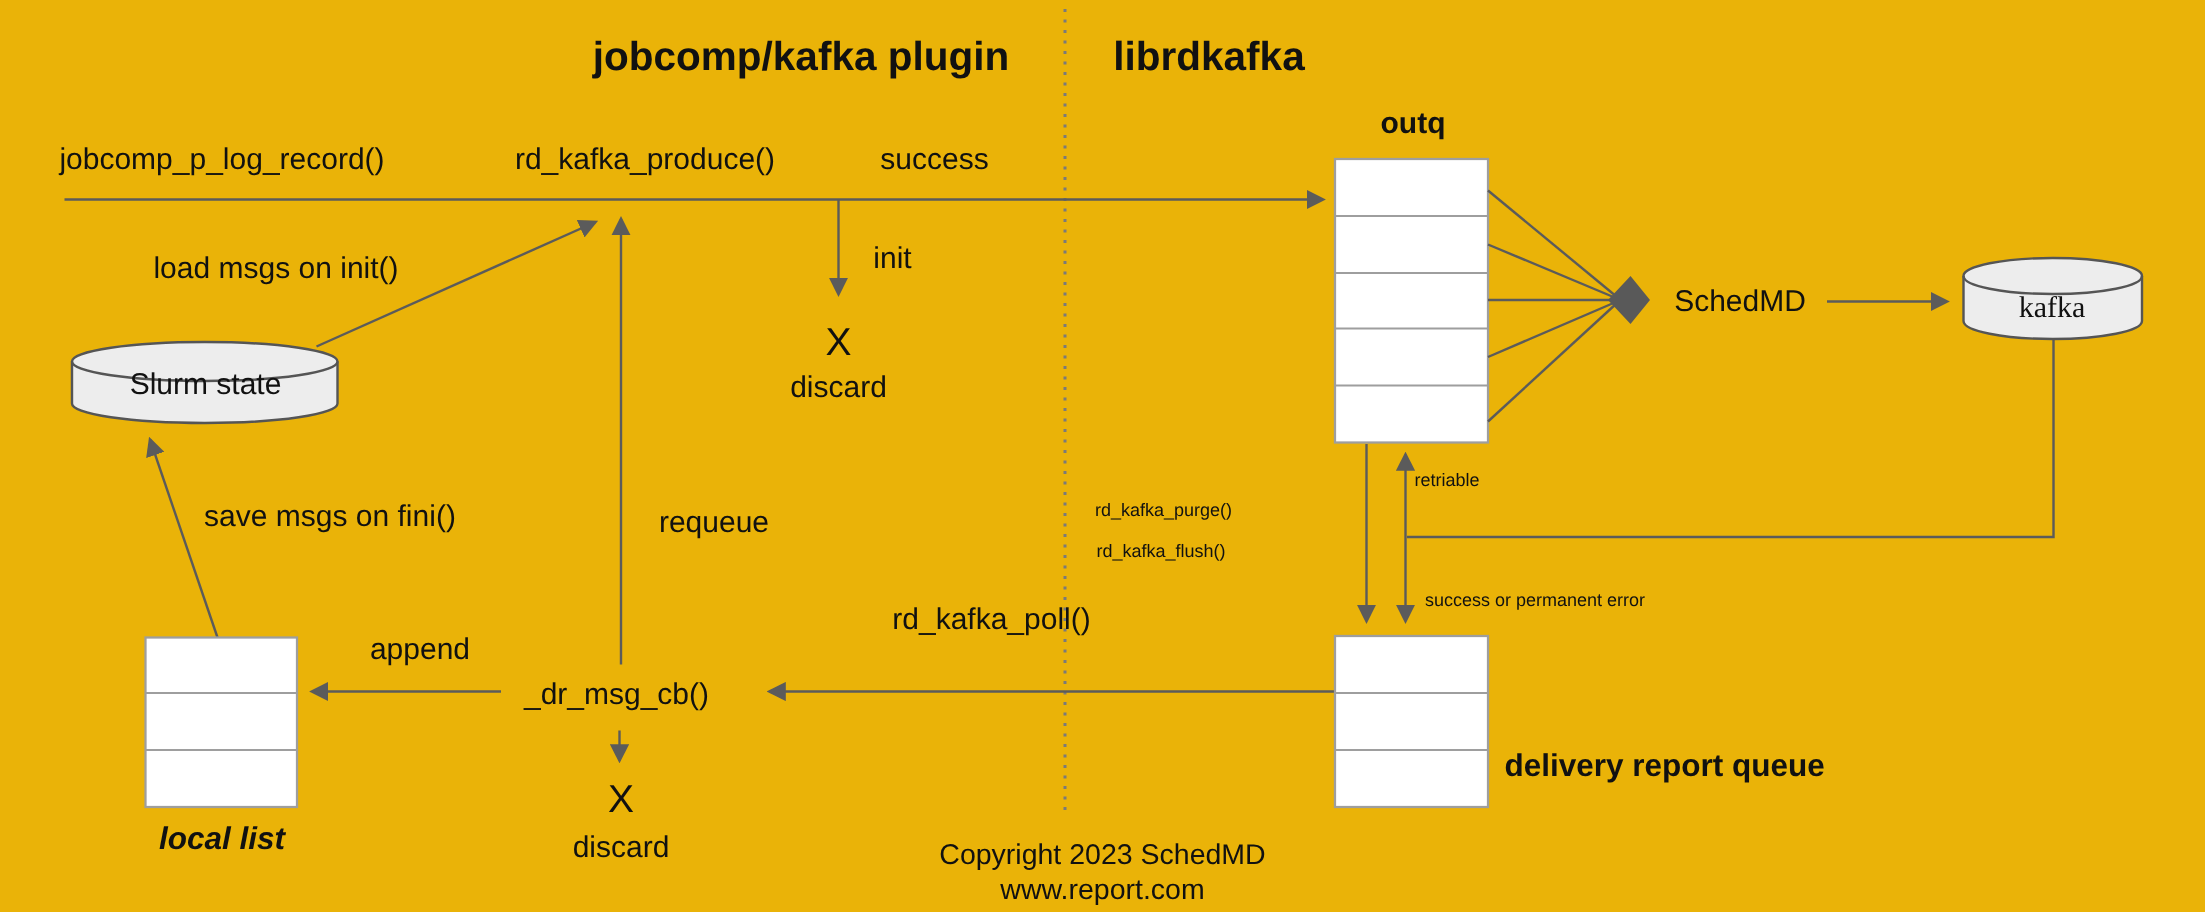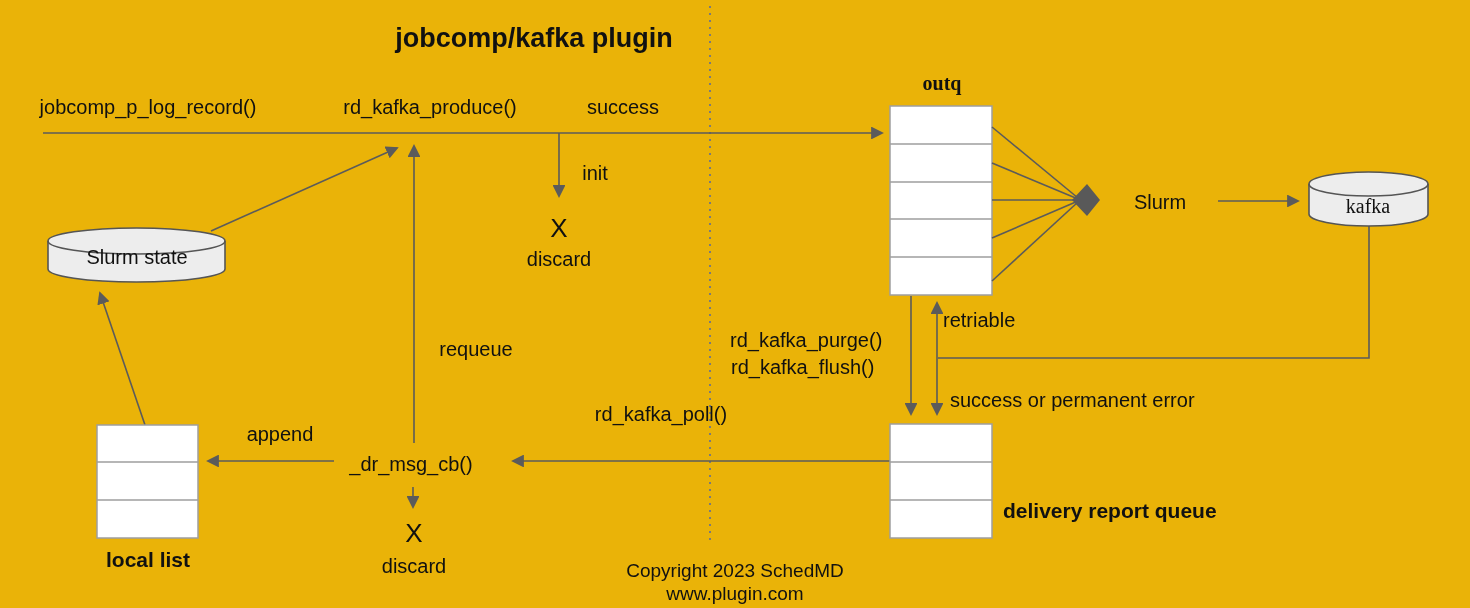--- a/index.html
+++ b/index.html
@@ -16,25 +16,25 @@
     position:absolute;
     transform:translate(-50%,-50%);
     white-space:nowrap;
     font-size:20px;
     color:#111;
   }
   .lbl-left{
     position:absolute;
     transform:translateY(-50%);
     white-space:nowrap;
-    font-size:20px;
+    font-size:12px;
     color:#111;
   }
   .title{font-size:27px;font-weight:bold;}
-  .bold{font-weight:bold;font-family:Liberation Serif, serif;}
+  .bold{font-weight:bold;}
   .bold21{font-weight:bold;font-size:21px;}
   .xmark{font-size:26px;}
   .footer{font-size:19px;}
 </style>
 </head>
 <body>
 
 <div id="canvas">
 
   <svg id="diagram-svg" width="1470" height="608" viewBox="0 0 1470 608">
@@ -106,41 +106,44 @@
     </g>
 
     <g>
       <rect x="97" y="425" width="101" height="113" fill="#ffffff" stroke="#9e9e9e" stroke-width="1.5"></rect>
       <line x1="97" y1="462" x2="198" y2="462" stroke="#9e9e9e" stroke-width="1.3"></line>
       <line x1="97" y1="500" x2="198" y2="500" stroke="#9e9e9e" stroke-width="1.3"></line>
     </g>
   </svg>
 
   <div class="lbl title" style="left:534px;top:38px;">jobcomp/kafka plugin</div>
+  <div class="lbl title" style="left:806px;top:38px;">librdkafka</div>
 
   <div class="lbl" style="left:148px;top:107px;">jobcomp_p_log_record()</div>
   <div class="lbl" style="left:430px;top:107px;">rd_kafka_produce()</div>
   <div class="lbl" style="left:623px;top:107px;">success</div>
+  <div class="lbl" style="left:184px;top:180px;">load msgs on init()</div>
   <div class="lbl" style="left:137px;top:257px;">Slurm state</div>
   <div class="lbl" style="left:595px;top:173px;">init</div>
   <div class="lbl xmark" style="left:559px;top:228px;">X</div>
   <div class="lbl" style="left:559px;top:259px;">discard</div>
+  <div class="lbl" style="left:220px;top:345px;">save msgs on fini()</div>
   <div class="lbl" style="left:476px;top:349px;">requeue</div>
   <div class="lbl" style="left:280px;top:434px;">append</div>
   <div class="lbl" style="left:411px;top:464px;">_dr_msg_cb()</div>
   <div class="lbl" style="left:613px;top:414px;margin-left:48px;">rd_kafka_poll()</div>
   <div class="lbl xmark" style="left:414px;top:533px;">X</div>
   <div class="lbl" style="left:414px;top:566px;">discard</div>
-  <div class="lbl bold21" style="left:148px;top:560px;">local list</div>
+  <div class="lbl bold21" style="left:148px;top:560px;font-style:italic;">local list</div>
 
   <div class="lbl bold" style="left:942px;top:83px;">outq</div>
-  <div class="lbl" style="left:1160px;top:202px;">Slurm</div>
+  <div class="lbl" style="left:1160px;top:202px;">SchedMD</div>
   <div class="lbl" style="left:1368px;top:206px;font-family:Liberation Serif, serif;">kafka</div>
   <div class="lbl-left" style="left:943px;top:320px;">retriable</div>
   <div class="lbl-left" style="left:730px;top:340px;">rd_kafka_purge()</div>
   <div class="lbl-left" style="left:731px;top:367px;">rd_kafka_flush()</div>
   <div class="lbl-left bold21" style="left:1003px;top:511px;">delivery report queue</div>
   <div class="lbl-left" style="left:950px;top:400px;">success or permanent error</div>
 
   <div class="lbl footer" style="left:735px;top:571px;">Copyright 2023 SchedMD</div>
-  <div class="lbl footer" style="left:735px;top:594px;">www.plugin.com</div>
+  <div class="lbl footer" style="left:735px;top:594px;">www.report.com</div>
 
 </div>
 
 </body></html>

